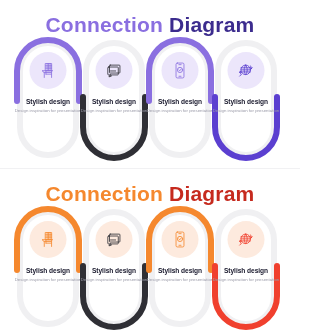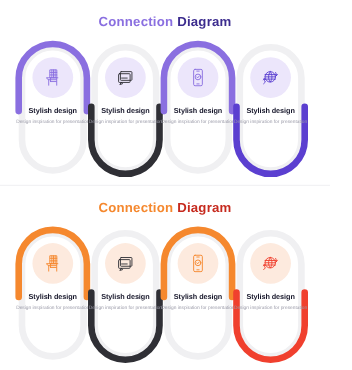--- a/index.html
+++ b/index.html
@@ -27,21 +27,21 @@
     border-top: 1px solid #f1f1f3;
   }
 
   
   .title {
     position: absolute;
     top: 14px;
     left: 0;
     width: 300px;
     text-align: center;
-    font-size: 12px;
+    font-size: 21px;
     font-weight: 700;
     letter-spacing: 0.2px;
     white-space: nowrap;
     line-height: 1;
   }
   .title .t-a { }
   .title .t-b { font-weight: 700; }
 
   
   .stage {

